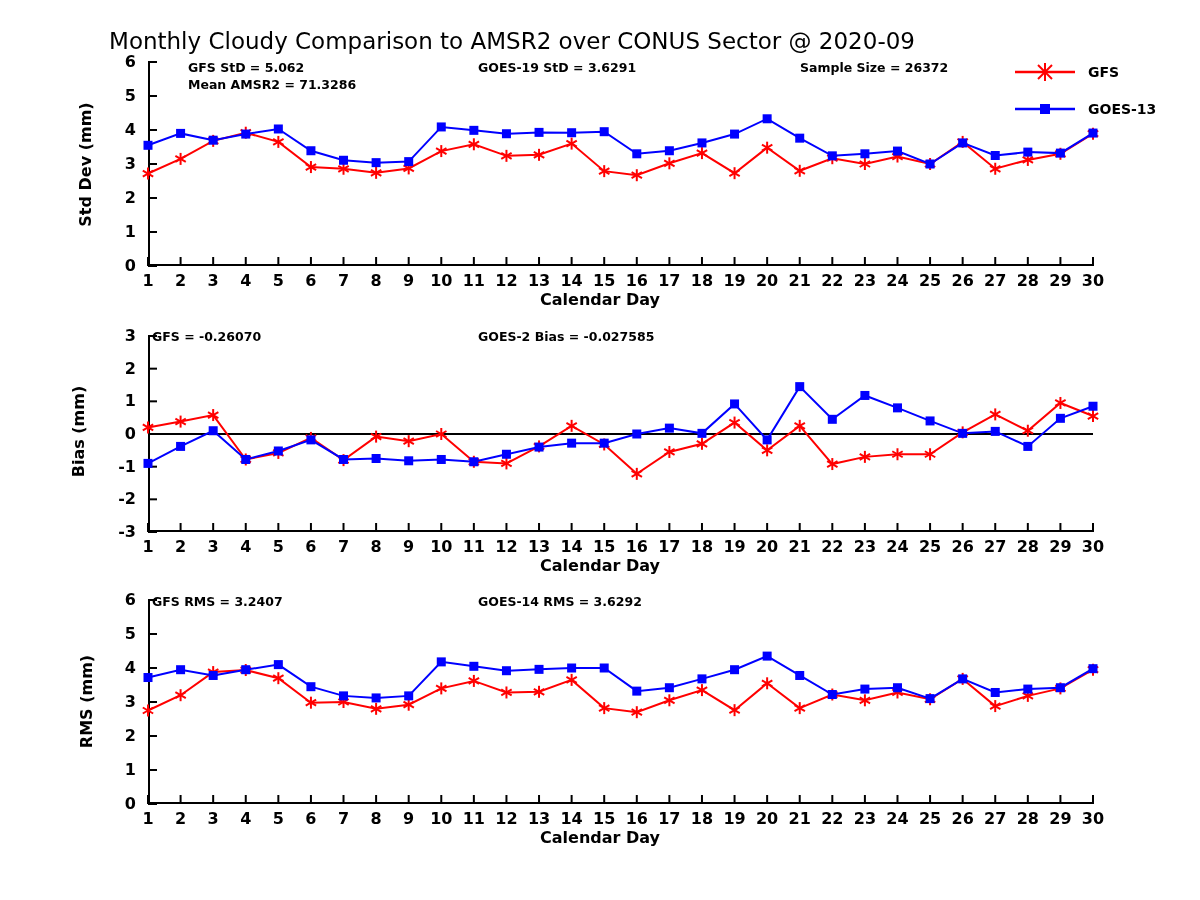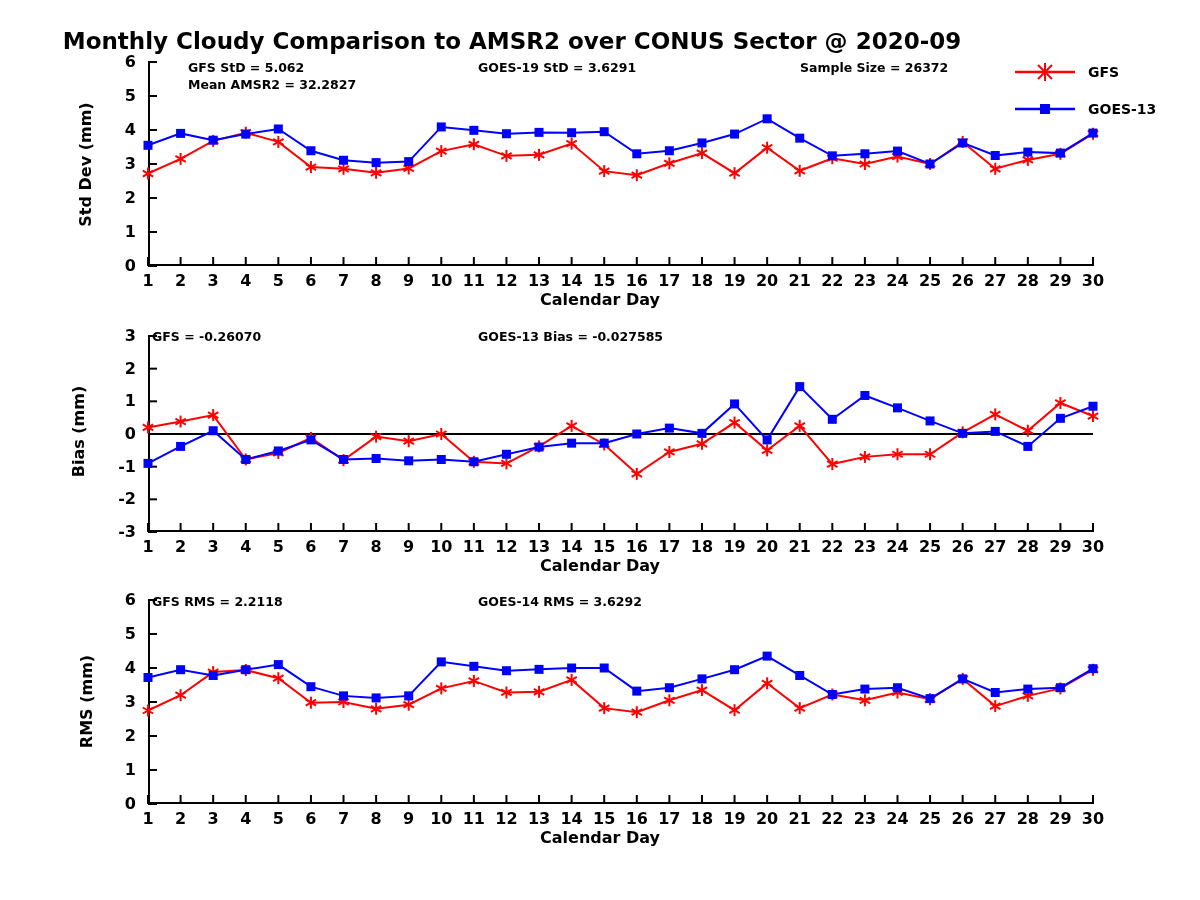--- a/index.html
+++ b/index.html
@@ -19,21 +19,21 @@
     width: 1200px;
     height: 900px;
   }
   .title {
     position: absolute;
     top: 28px;
     left: 0;
     width: 1024px;
     text-align: center;
     font-size: 23px;
-    font-weight: bold;
+    font-weight: normal;
     letter-spacing: 0px;
   }
   .panel {
     position: absolute;
     left: 0;
     width: 1200px;
   }
   .plotbox {
     position: absolute;
     border-left: 2px solid #000;
@@ -358,21 +358,21 @@
         <div class="xtick" style="left: 915.069px; top: 271px;">25</div>
         <div class="xtick" style="left: 947.655px; top: 271px;">26</div>
         <div class="xtick" style="left: 980.241px; top: 271px;">27</div>
         <div class="xtick" style="left: 1012.83px; top: 271px;">28</div>
         <div class="xtick" style="left: 1045.41px; top: 271px;">29</div>
         <div class="xtick" style="left: 1078px; top: 271px;">30</div>
       </div>
     <div class="annot" style="left:188px;top:60px;">GFS StD = 5.062</div>
     <div class="annot" style="left:478px;top:60px;">GOES-19 StD = 3.6291</div>
     <div class="annot" style="left:800px;top:60px;">Sample Size = 26372</div>
-    <div class="annot" style="left:188px;top:77px;">Mean AMSR2 = 32.2827</div>
+    <div class="annot" style="left:188px;top:77px;">Mean AMSR2 = 71.3286</div>
 
     <div>
       <svg width="120" height="70" style="left:1010px;top:58px;">
         <line x1="5" y1="14" x2="65" y2="14" stroke="#ff0000" stroke-width="2.5"></line>
         <g stroke="#ff0000" stroke-width="2" fill="none">
           <line x1="28" y1="7" x2="42" y2="21"></line>
           <line x1="42" y1="7" x2="28" y2="21"></line>
           <line x1="35" y1="5" x2="35" y2="23"></line>
           <line x1="26" y1="14" x2="44" y2="14"></line>
         </g>
@@ -645,21 +645,21 @@
         <div class="xtick" style="left: 849.897px; top: 237px;">23</div>
         <div class="xtick" style="left: 882.483px; top: 237px;">24</div>
         <div class="xtick" style="left: 915.069px; top: 237px;">25</div>
         <div class="xtick" style="left: 947.655px; top: 237px;">26</div>
         <div class="xtick" style="left: 980.241px; top: 237px;">27</div>
         <div class="xtick" style="left: 1012.83px; top: 237px;">28</div>
         <div class="xtick" style="left: 1045.41px; top: 237px;">29</div>
         <div class="xtick" style="left: 1078px; top: 237px;">30</div>
       </div>
     <div class="annot" style="left:152px;top:29px;">GFS = -0.26070</div>
-    <div class="annot" style="left:478px;top:29px;">GOES-13 Bias = -0.027585</div>
+    <div class="annot" style="left:478px;top:29px;">GOES-2 Bias = -0.027585</div>
   </div>
 
   <div class="panel" style="top:570px;height:330px;">
     <div class="plotbox" id="box3" style="left:148px;top:30px;width:945px;height:204px;"></div>
     <svg id="svg3" width="1200" height="330">
         <line x1="148" x2="157" y1="234" y2="234" stroke="#000" stroke-width="2"></line>
         <line x1="148" x2="157" y1="200" y2="200" stroke="#000" stroke-width="2"></line>
         <line x1="148" x2="157" y1="166" y2="166" stroke="#000" stroke-width="2"></line>
         <line x1="148" x2="157" y1="132" y2="132" stroke="#000" stroke-width="2"></line>
         <line x1="148" x2="157" y1="98" y2="98" stroke="#000" stroke-width="2"></line>
@@ -914,17 +914,17 @@
         <div class="xtick" style="left: 817.31px; top: 239px;">22</div>
         <div class="xtick" style="left: 849.897px; top: 239px;">23</div>
         <div class="xtick" style="left: 882.483px; top: 239px;">24</div>
         <div class="xtick" style="left: 915.069px; top: 239px;">25</div>
         <div class="xtick" style="left: 947.655px; top: 239px;">26</div>
         <div class="xtick" style="left: 980.241px; top: 239px;">27</div>
         <div class="xtick" style="left: 1012.83px; top: 239px;">28</div>
         <div class="xtick" style="left: 1045.41px; top: 239px;">29</div>
         <div class="xtick" style="left: 1078px; top: 239px;">30</div>
       </div>
-    <div class="annot" style="left:152px;top:24px;">GFS RMS = 2.2118</div>
+    <div class="annot" style="left:152px;top:24px;">GFS RMS = 3.2407</div>
     <div class="annot" style="left:478px;top:24px;">GOES-14 RMS = 3.6292</div>
   </div>
 
 </div>
 
 </body></html>

